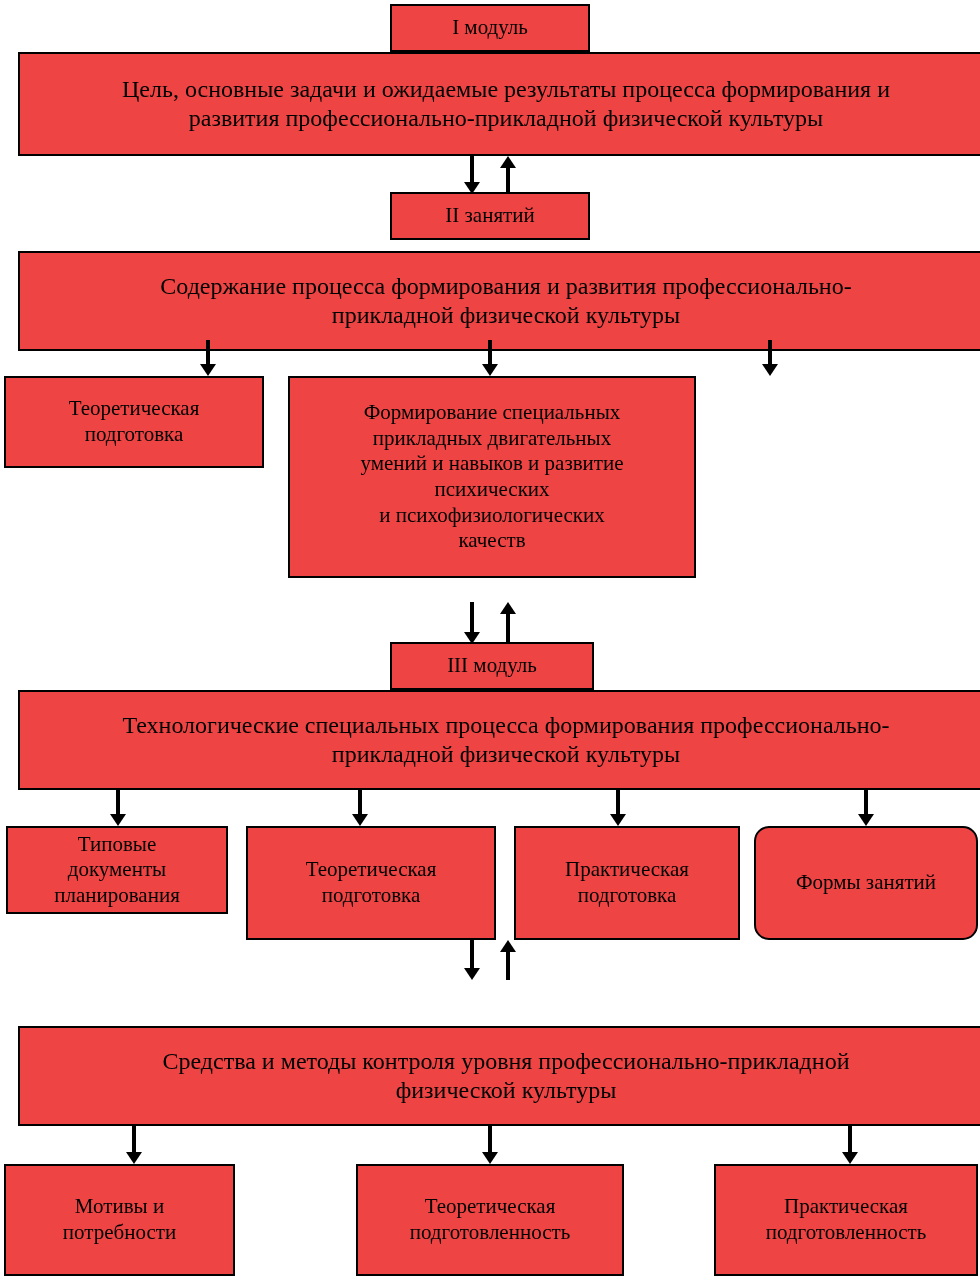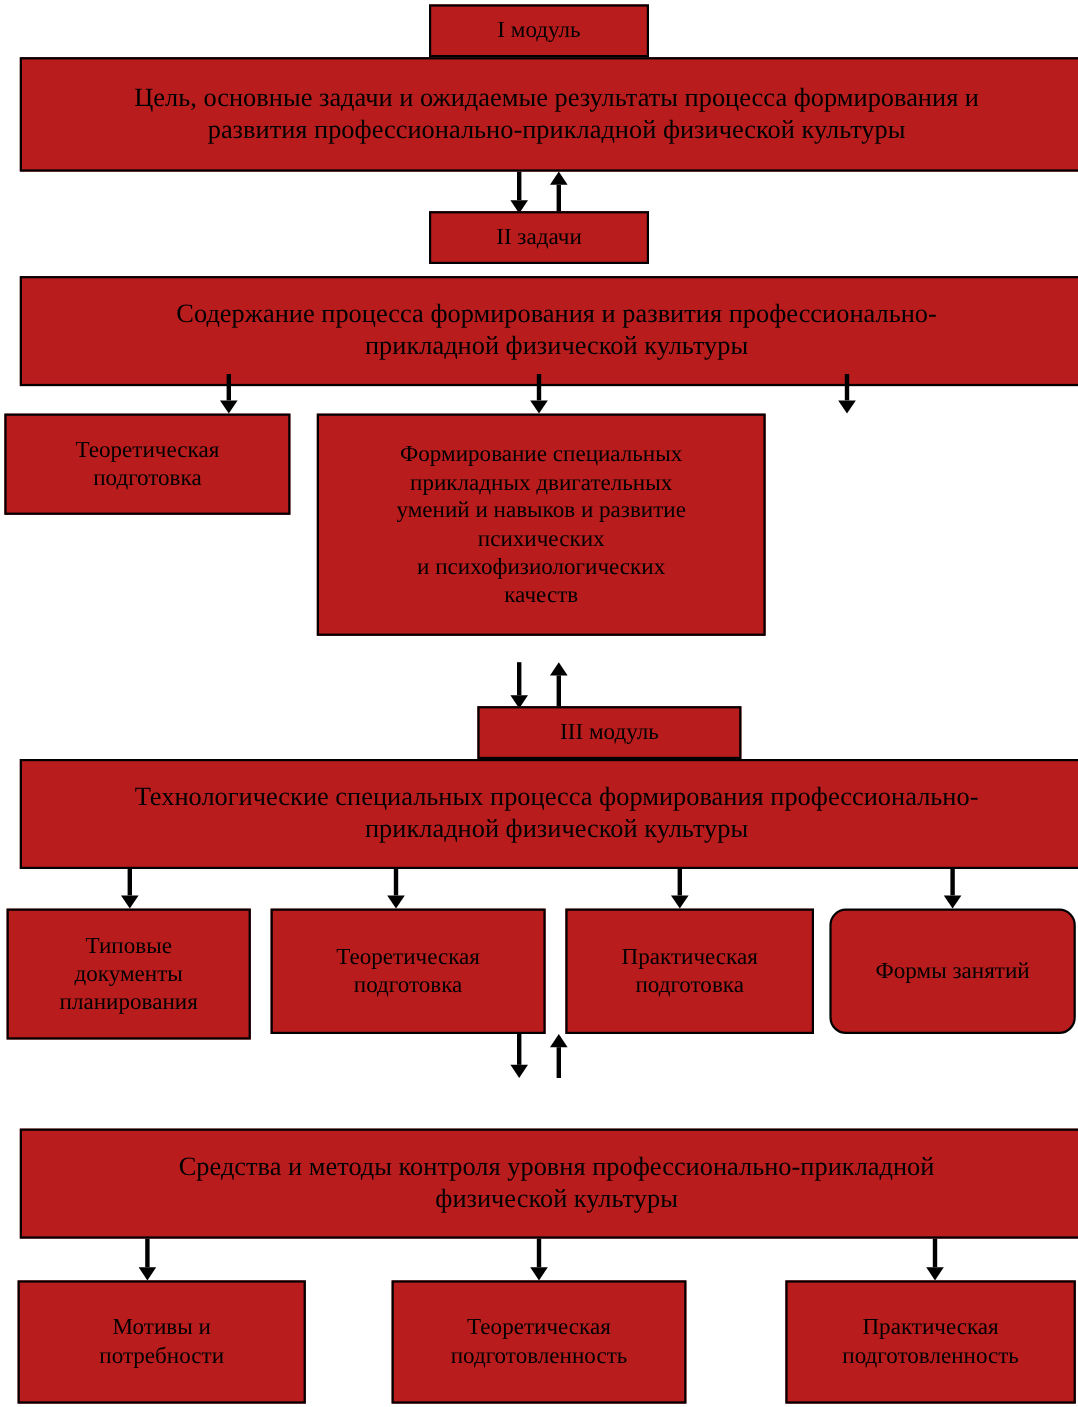--- a/index.html
+++ b/index.html
@@ -15,21 +15,21 @@
     position: relative;
     width: 980px;
     height: 1279px;
     overflow: hidden;
     background: #ffffff;
   }
   .box {
     position: absolute;
     box-sizing: border-box;
     border: 2px solid #000000;
-    background: #b91c1c;
+    background: #ef4444;
     display: flex;
     align-items: center;
     justify-content: center;
     text-align: center;
     line-height: 1.22;
     padding: 16px 6px;
   }
   .box .txt {
     display: block;
     white-space: pre-line;
@@ -98,21 +98,21 @@
     <div class="shaft" style="height:26px;"></div>
     <div class="head-down"></div>
   </div>
 
   <div class="arrow up" style="left:498px; top:156px; width:20px; height:38px;">
     <div class="shaft" style="height:26px;"></div>
     <div class="head-up"></div>
   </div>
 
   <div class="box module-label" style="left:390px; top:192px; width:200px; height:48px;">
-    <span class="txt">II задачи</span>
+    <span class="txt">II занятий</span>
   </div>
 
   <div class="box wide-title" style="left:2px; top:251px; width:976px; height:100px;">
     <span class="txt">Содержание процесса формирования и развития профессионально-
 прикладной физической культуры</span>
   </div>
 
   <div class="arrow" style="left:198px; top:340px; width:20px; height:36px;">
     <div class="shaft" style="height:24px;"></div>
     <div class="head-down"></div>
@@ -143,21 +143,21 @@
 
   <div class="arrow" style="left:462px; top:602px; width:20px; height:42px;">
     <div class="shaft" style="height:30px;"></div>
     <div class="head-down"></div>
   </div>
   <div class="arrow up" style="left:498px; top:602px; width:20px; height:42px;">
     <div class="shaft" style="height:30px;"></div>
     <div class="head-up"></div>
   </div>
 
-  <div class="box module-label" style="left:390px; top:642px; width:240px; height:48px;margin-left:44px;">
+  <div class="box module-label" style="left:390px; top:642px; width:204px; height:48px;">
     <span class="txt">III модуль</span>
   </div>
 
   <div class="box wide-title" style="left:2px; top:690px; width:976px; height:100px;">
     <span class="txt">Технологические специальных процесса формирования профессионально-
 прикладной физической культуры</span>
   </div>
 
   <div class="arrow" style="left:108px; top:790px; width:20px; height:36px;">
     <div class="shaft" style="height:24px;"></div>
@@ -169,21 +169,21 @@
   </div>
   <div class="arrow" style="left:608px; top:790px; width:20px; height:36px;">
     <div class="shaft" style="height:24px;"></div>
     <div class="head-down"></div>
   </div>
   <div class="arrow" style="left:856px; top:790px; width:20px; height:36px;">
     <div class="shaft" style="height:24px;"></div>
     <div class="head-down"></div>
   </div>
 
-  <div class="box leaf" style="left:6px; top:826px; width:222px; height:119px;">
+  <div class="box leaf" style="left:6px; top:826px; width:222px; height:88px;">
     <span class="txt">Типовые
 документы
 планирования</span>
   </div>
   <div class="box leaf" style="left:246px; top:826px; width:250px; height:114px;">
     <span class="txt">Теоретическая
 подготовка</span>
   </div>
   <div class="box leaf" style="left:514px; top:826px; width:226px; height:114px;">
     <span class="txt">Практическая
@@ -214,21 +214,21 @@
   </div>
   <div class="arrow" style="left:480px; top:1126px; width:20px; height:38px;">
     <div class="shaft" style="height:26px;"></div>
     <div class="head-down"></div>
   </div>
   <div class="arrow" style="left:840px; top:1126px; width:20px; height:38px;">
     <div class="shaft" style="height:26px;"></div>
     <div class="head-down"></div>
   </div>
 
-  <div class="box leaf" style="left:16px; top:1164px; width:262px; height:112px;justify-content:center;">
+  <div class="box leaf" style="left:4px; top:1164px; width:231px; height:112px;justify-content:center;">
     <span class="txt">Мотивы и
 потребности</span>
   </div>
   <div class="box leaf" style="left:356px; top:1164px; width:268px; height:112px;">
     <span class="txt">Теоретическая
 подготовленность</span>
   </div>
   <div class="box leaf" style="left:714px; top:1164px; width:264px; height:112px;">
     <span class="txt">Практическая
 подготовленность</span>

